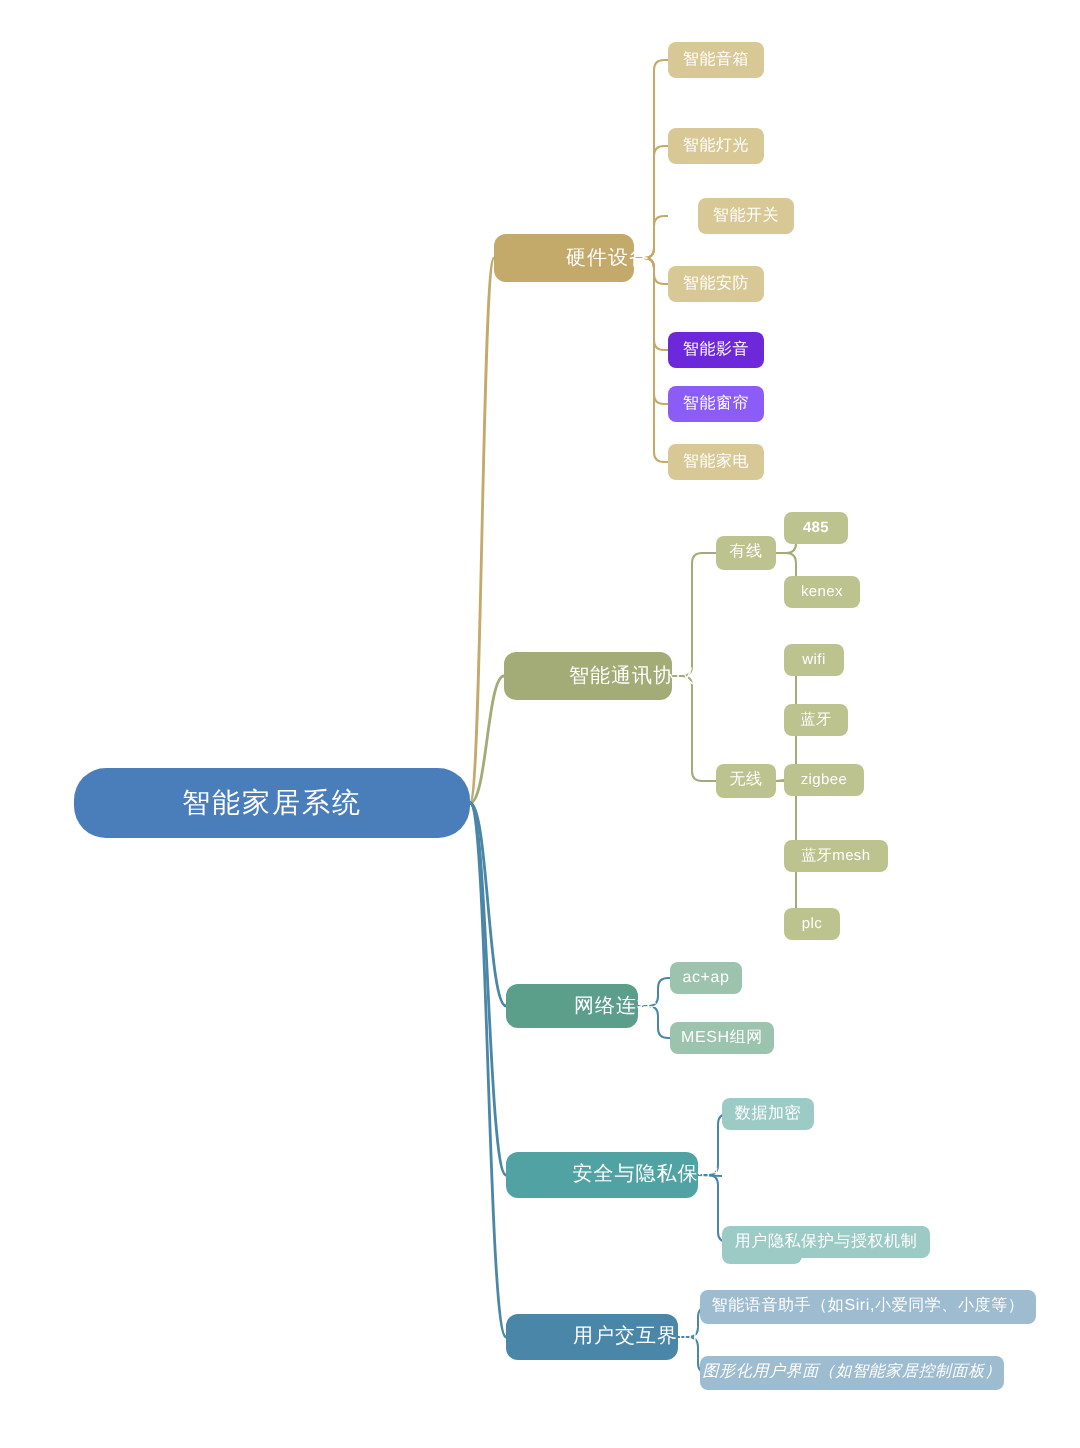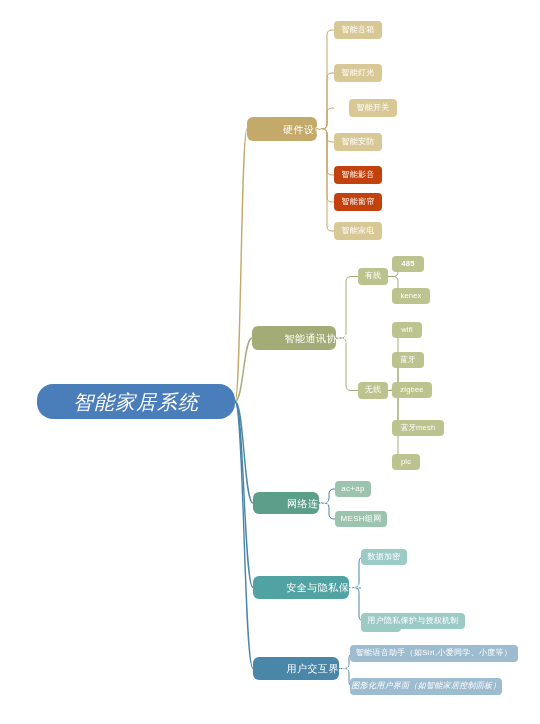--- a/index.html
+++ b/index.html
@@ -30,24 +30,23 @@
     box-sizing: border-box;
     display: flex;
     align-items: center;
     justify-content: center;
     white-space: nowrap;
     color: #ffffff;
     line-height: 1.1;
   }
   .node.root {
     border-radius: 16px;
-    font-size: 20px;
+    font-size: 14px;
     letter-spacing: 1px;
     background: #4a7ebb;
-    font-style: italic;
   }
   .node.lvl1 {
     border-radius: 6px;
     font-size: 10px;
     letter-spacing: 0.5px;
     padding-left: 44px;
   }
   .node.lvl2 {
     border-radius: 4px;
     font-size: 8px;
@@ -92,22 +91,22 @@
       <path d="M 235 401.5 C 244 401.5, 244 668.5, 253 668.5" stroke="#4a86a8" stroke-width="1.4" fill="none"></path>
       <path d="M 339 668.5 L 344 668.5 Q 349 668.5 349 663.5 L 349 658.5 Q 349 653.5 354 653.5 L 350 653.5" stroke="#4a86a8" stroke-width="1" fill="none"></path>
       <path d="M 339 668.5 L 344 668.5 Q 349 668.5 349 673.5 L 349 681.5 Q 349 686.5 354 686.5 L 350 686.5" stroke="#4a86a8" stroke-width="1" fill="none"></path>
     </svg>
 <div class="node root" style="left: 37px; top: 384px; width: 198px; height: 35px; background: rgb(74, 126, 187);">智能家居系统</div>
     <div class="node lvl1" style="left: 247px; top: 117px; width: 70px; height: 24px; background: rgb(195, 169, 106);">硬件设备</div>
     <div class="node lvl2" style="left: 334px; top: 21px; width: 48px; height: 18px; background: rgb(216, 200, 150);">智能音箱</div>
     <div class="node lvl2" style="left: 334px; top: 64px; width: 48px; height: 18px; background: rgb(216, 200, 150);">智能灯光</div>
     <div class="node lvl2" style="left: 334px; top: 99px; width: 48px; height: 18px; background: rgb(216, 200, 150); margin-left: 15px;">智能开关</div>
     <div class="node lvl2" style="left: 334px; top: 133px; width: 48px; height: 18px; background: rgb(216, 200, 150);">智能安防</div>
-    <div class="node lvl2" style="left: 334px; top: 166px; width: 48px; height: 18px; background: #c2410c;">智能影音</div>
-    <div class="node lvl2" style="left: 334px; top: 193px; width: 48px; height: 18px; background: #c2410c;">智能窗帘</div>
+    <div class="node lvl2" style="left: 334px; top: 166px; width: 48px; height: 18px; background: #6d28d9;">智能影音</div>
+    <div class="node lvl2" style="left: 334px; top: 193px; width: 48px; height: 18px; background: #8b5cf6;">智能窗帘</div>
     <div class="node lvl2" style="left: 334px; top: 222px; width: 48px; height: 18px; background: rgb(216, 200, 150);">智能家电</div>
     <div class="node lvl1" style="left: 252px; top: 326px; width: 84px; height: 24px; background: rgb(163, 171, 118);">智能通讯协议</div>
     <div class="node lvl2" style="left: 358px; top: 268px; width: 30px; height: 17px; background: rgb(188, 195, 142);">有线</div>
     <div class="node lvl3" style="left: 392px; top: 256px; width: 32px; height: 16px; background: rgb(188, 195, 142); font-weight: bold;">485</div>
     <div class="node lvl3" style="left: 392px; top: 288px; width: 38px; height: 16px; background: rgb(188, 195, 142);">kenex</div>
     <div class="node lvl2" style="left: 358px; top: 382px; width: 30px; height: 17px; background: rgb(188, 195, 142);">无线</div>
     <div class="node lvl3" style="left: 392px; top: 322px; width: 30px; height: 16px; background: rgb(188, 195, 142);">wifi</div>
     <div class="node lvl3" style="left: 392px; top: 352px; width: 32px; height: 16px; background: rgb(188, 195, 142);">蓝牙</div>
     <div class="node lvl3" style="left: 392px; top: 382px; width: 40px; height: 16px; background: rgb(188, 195, 142);">zigbee</div>
     <div class="node lvl3" style="left: 392px; top: 420px; width: 52px; height: 16px; background: rgb(188, 195, 142);">蓝牙mesh</div>

